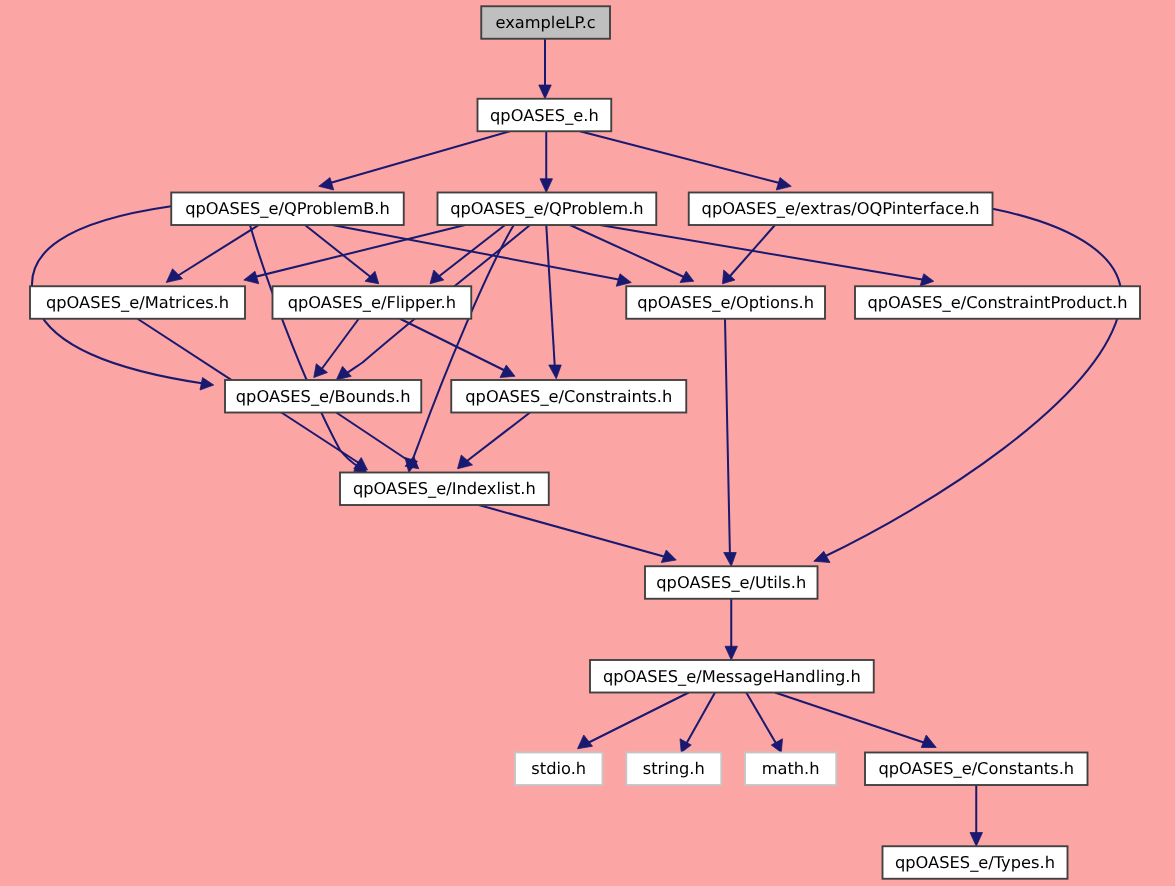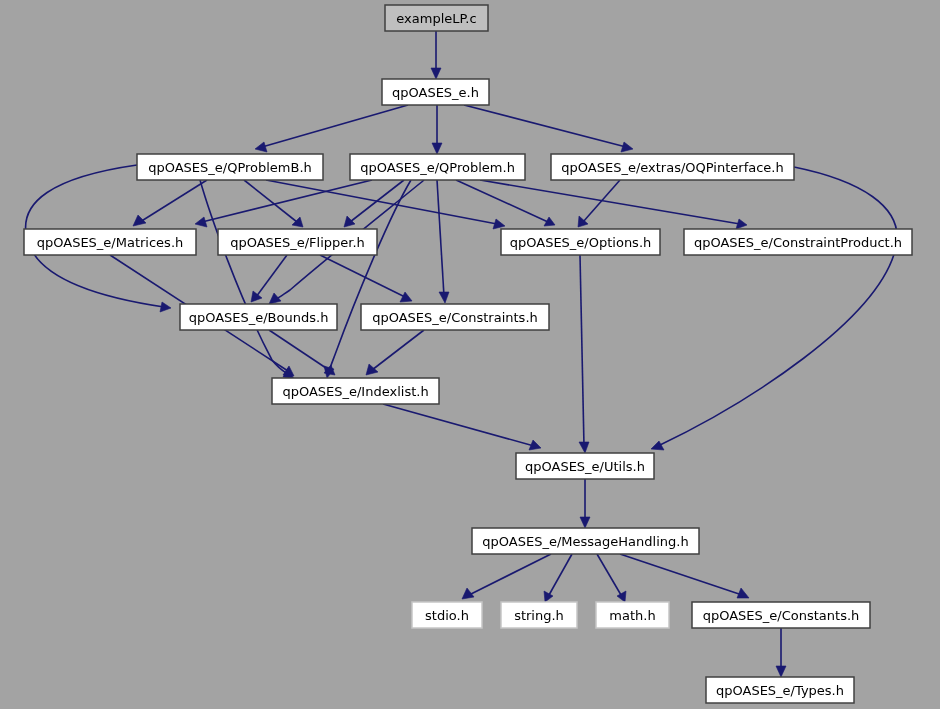--- a/index.html
+++ b/index.html
@@ -4,21 +4,21 @@
 <style>
   html, body {
     margin: 0;
     padding: 0;
     background: #ffffff;
   }
   #graph-root {
     position: relative;
     width: 940px;
     height: 709px;
-    background: #a3a3a3;
+    background: #fca5a5;
     font-family: "DejaVu Sans", sans-serif;
   }
   svg#graph-svg {
     position: absolute;
     top: 0;
     left: 0;
     width: 940px;
     height: 709px;
     display: block;
   }

